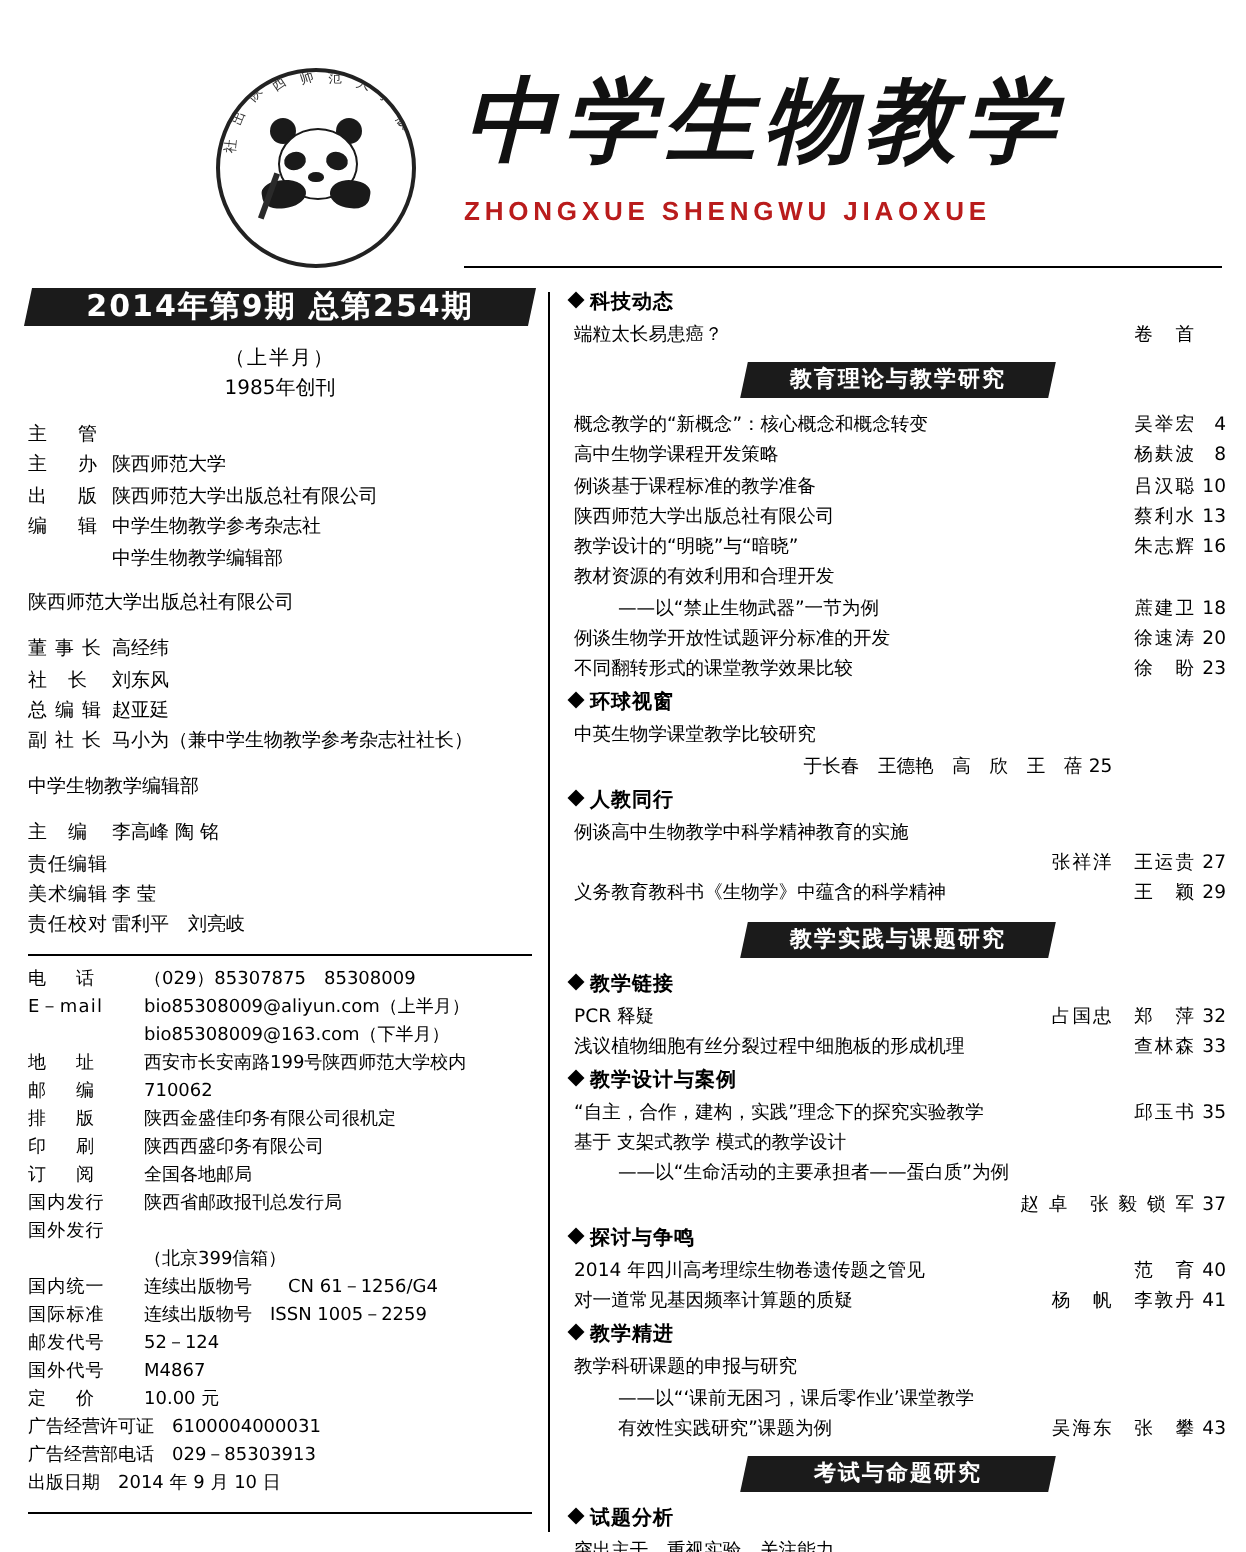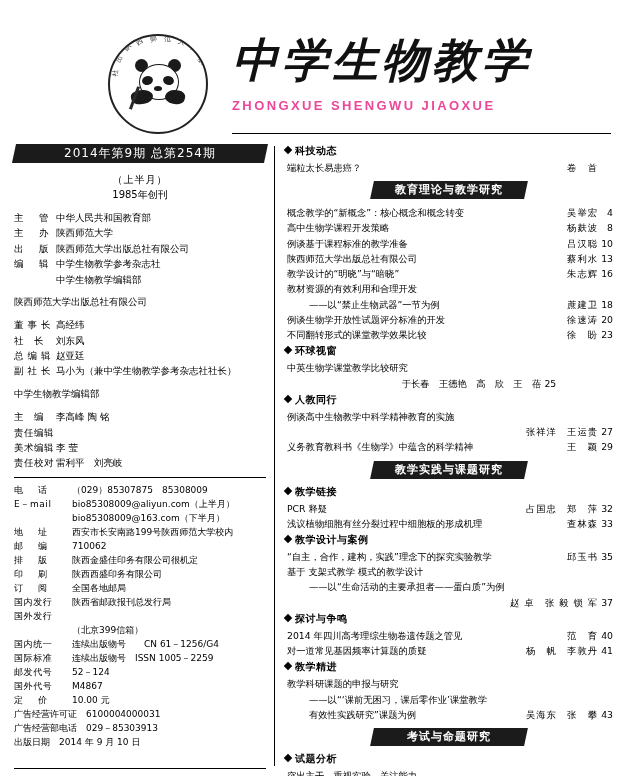--- a/index.html
+++ b/index.html
@@ -124,21 +124,21 @@
     font-weight: bold;
     letter-spacing: 4px;
     color: #111;
     font-style: italic;
   }
   .journal-title-py {
     margin-top: 6px;
     font-size: 13px;
     font-weight: bold;
     letter-spacing: 2.4px;
-    color: #ec4899;
+    color: #b91c1c;
     font-family: "Liberation Sans", sans-serif;
   }
   .masthead-rule {
     position: absolute;
     left: 232px;
     right: 12px;
     top: 133px;
     border-top: 1.2px solid #000;
   }
   
@@ -181,22 +181,22 @@
     transform: skewX(-12deg);
   }
   .issue-banner .txt {
     position: absolute;
     left: 0; top: 0;
     width: 100%;
     height: 19px;
     line-height: 19px;
     text-align: center;
     color: #fff;
-    font-size: 12px;
-    font-weight: normal;
+    font-size: 15px;
+    font-weight: bold;
     letter-spacing: 1px;
     font-family: "DejaVu Sans", sans-serif;
   }
   .issue-sub {
     text-align: center;
     font-size: 10px;
     margin-top: 6px;
     line-height: 1.5;
   }
   .issue-sub .paren { letter-spacing: 1px; }
@@ -223,21 +223,21 @@
   .block-gap { height: 7px; }
   .org-line {
     font-size: 9.5px;
     line-height: 1.62;
   }
   
   .contact {
     margin-top: 6px;
     border-top: 1px solid #000;
     border-bottom: 1px solid #000;
-    padding: 5px 0 19px 0;
+    padding: 5px 0 7px 0;
     font-size: 9px;
     line-height: 1.56;
   }
   .c-row {
     display: flex;
     align-items: baseline;
   }
   .c-key {
     width: 58px;
     flex: none;
@@ -362,21 +362,20 @@
       </div>
 
       <div class="issue-sub">
         <div class="paren">（上半月）</div>
         <div>1985年创刊</div>
       </div>
 
       <div class="staff">
         <div class="staff-row">
           <div class="staff-role">主　管</div>
-          <div class="staff-val">中华人民共和国教育部</div>
         </div>
         <div class="staff-row">
           <div class="staff-role">主　办</div>
           <div class="staff-val">陕西师范大学</div>
         </div>
         <div class="staff-row">
           <div class="staff-role">出　版</div>
           <div class="staff-val">陕西师范大学出版总社有限公司</div>
         </div>
         <div class="staff-row">

